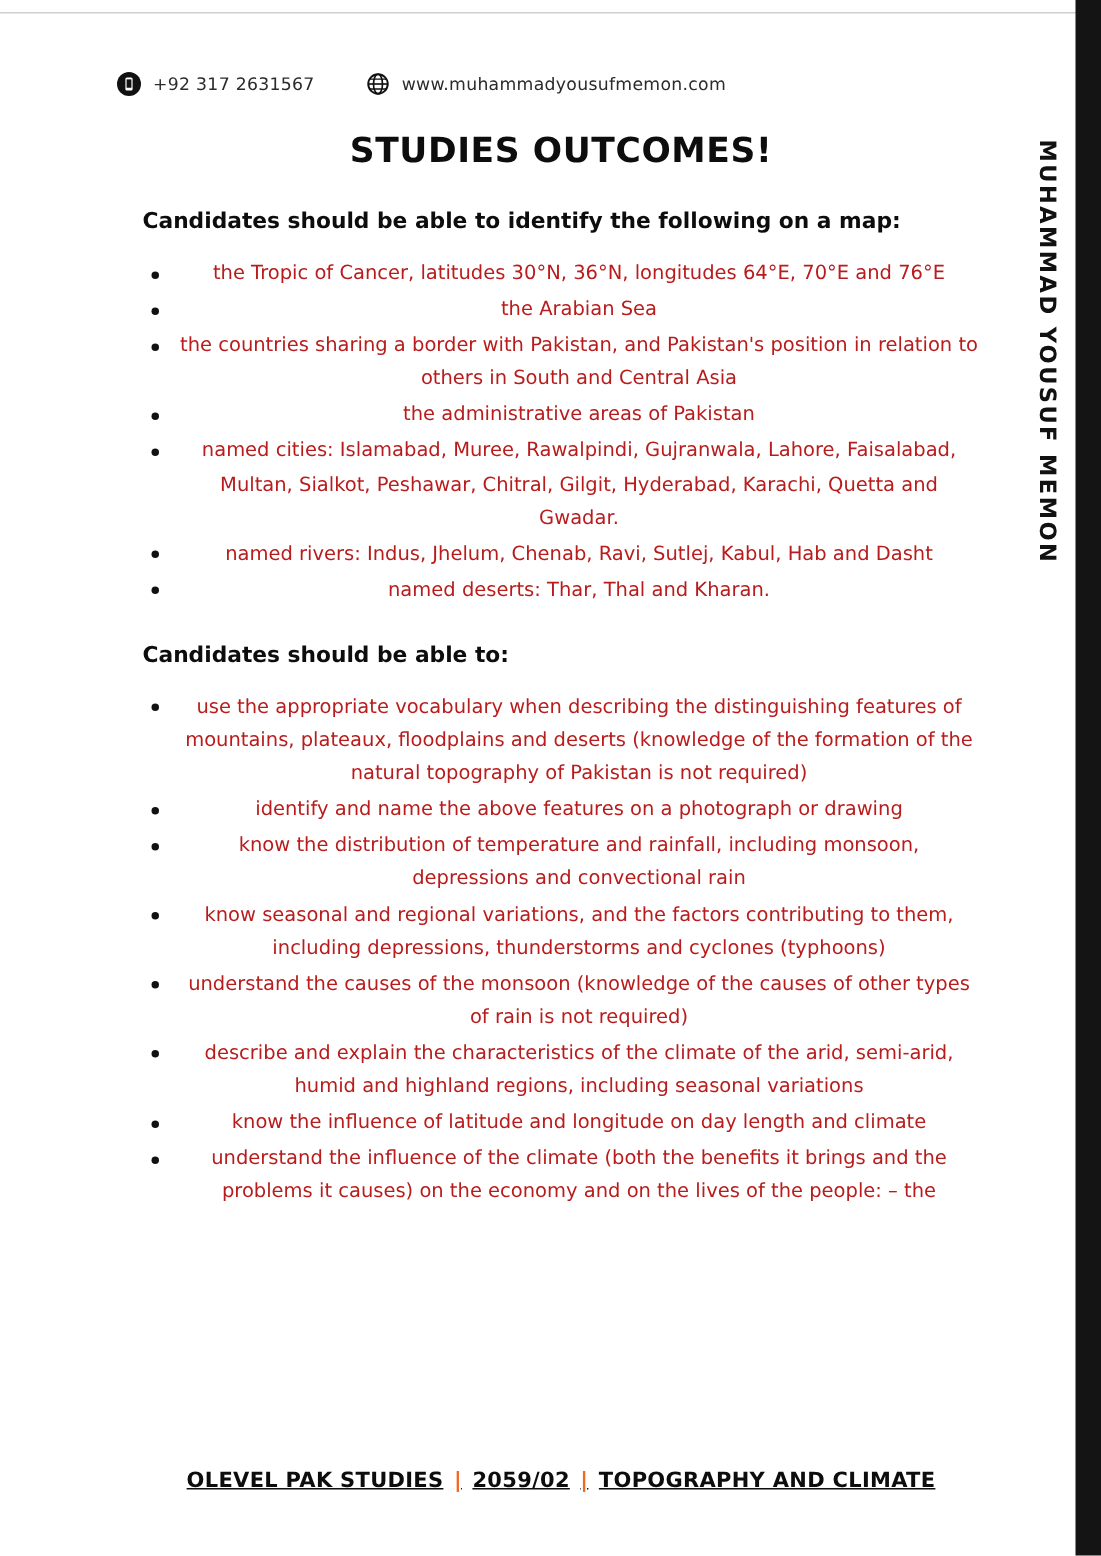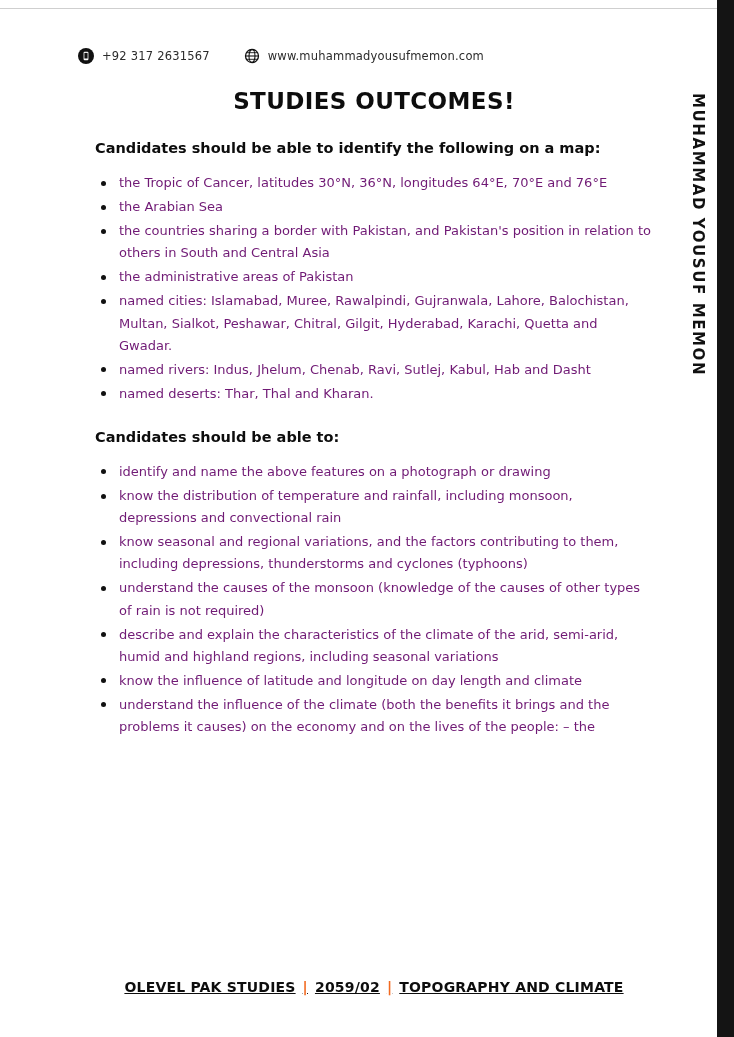--- a/index.html
+++ b/index.html
@@ -45,21 +45,21 @@
   }
   h2.section-heading {
     margin: 24px 0 16px 0;
     font-size: 14.5px; font-weight: 700; color: #0d0d0d;
   }
   ul.outcomes { margin: 0; padding: 0; list-style: none; }
   ul.outcomes li {
     position: relative;
     padding-left: 24px;
     margin: 0 0 2px 0;
-    font-size: 13px; line-height: 1.7; color: #701a75;
+    font-size: 13px; line-height: 1.7; color: #b91c1c; text-align: center;
   }
   ul.outcomes li::before {
     content: "";
     position: absolute; left: 6px; top: 8.5px;
     width: 5px; height: 5px; border-radius: 50%;
     background: #111;
   }
   footer.footer {
     position: absolute; bottom: 42px; left: 95px; width: 558px;
     text-align: center;
@@ -105,29 +105,30 @@
 <main>
   <h1 class="page-title">STUDIES OUTCOMES!</h1>
 
   <section>
     <h2 class="section-heading">Candidates should be able to identify the following on a map:</h2>
     <ul class="outcomes">
       <li>the Tropic of Cancer, latitudes 30°N, 36°N, longitudes 64°E, 70°E and 76°E</li>
       <li>the Arabian Sea</li>
       <li>the countries sharing a border with Pakistan, and Pakistan's position in relation to others in South and Central Asia</li>
       <li>the administrative areas of Pakistan</li>
-      <li>named cities: Islamabad, Muree, Rawalpindi, Gujranwala, Lahore, Balochistan, Multan, Sialkot, Peshawar, Chitral, Gilgit, Hyderabad, Karachi, Quetta and Gwadar.</li>
+      <li>named cities: Islamabad, Muree, Rawalpindi, Gujranwala, Lahore, Faisalabad, Multan, Sialkot, Peshawar, Chitral, Gilgit, Hyderabad, Karachi, Quetta and Gwadar.</li>
       <li>named rivers: Indus, Jhelum, Chenab, Ravi, Sutlej, Kabul, Hab and Dasht</li>
       <li>named deserts: Thar, Thal and Kharan.</li>
     </ul>
   </section>
 
   <section>
     <h2 class="section-heading">Candidates should be able to:</h2>
     <ul class="outcomes">
+      <li>use the appropriate vocabulary when describing the distinguishing features of mountains, plateaux, floodplains and deserts (knowledge of the formation of the natural topography of Pakistan is not required)</li>
       <li>identify and name the above features on a photograph or drawing</li>
       <li>know the distribution of temperature and rainfall, including monsoon, depressions and convectional rain</li>
       <li>know seasonal and regional variations, and the factors contributing to them, including depressions, thunderstorms and cyclones (typhoons)</li>
       <li>understand the causes of the monsoon (knowledge of the causes of other types of rain is not required)</li>
       <li>describe and explain the characteristics of the climate of the arid, semi-arid, humid and highland regions, including seasonal variations</li>
       <li>know the influence of latitude and longitude on day length and climate</li>
       <li>understand the influence of the climate (both the benefits it brings and the problems it causes) on the economy and on the lives of the people: – the</li>
     </ul>
   </section>
 </main>

